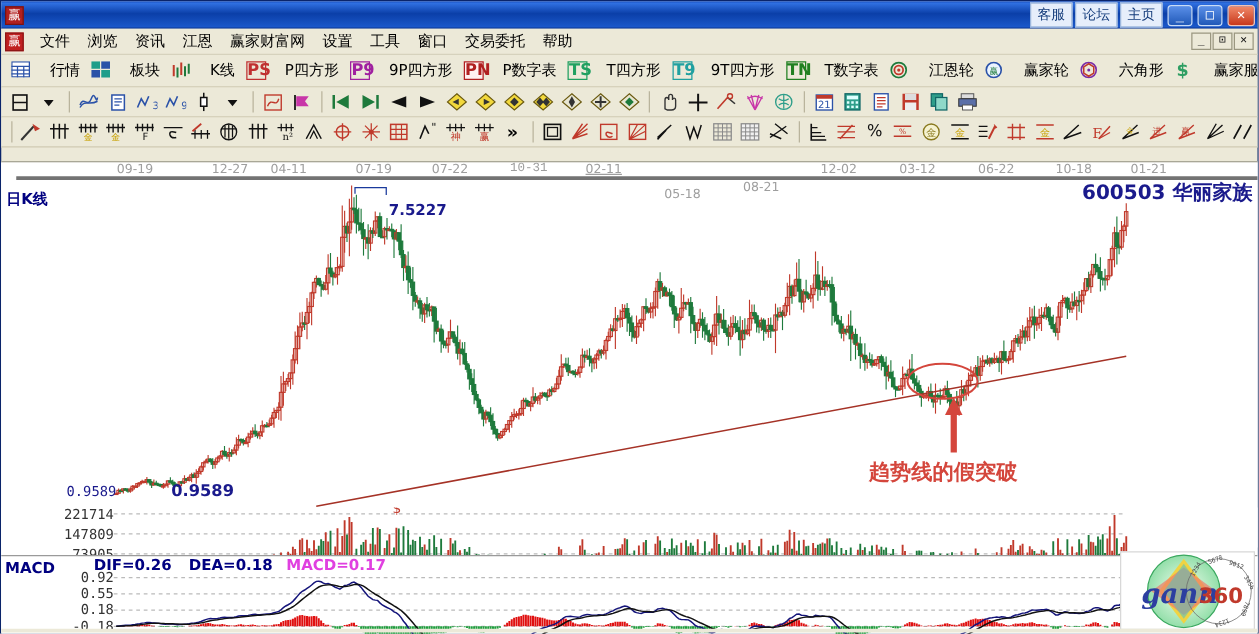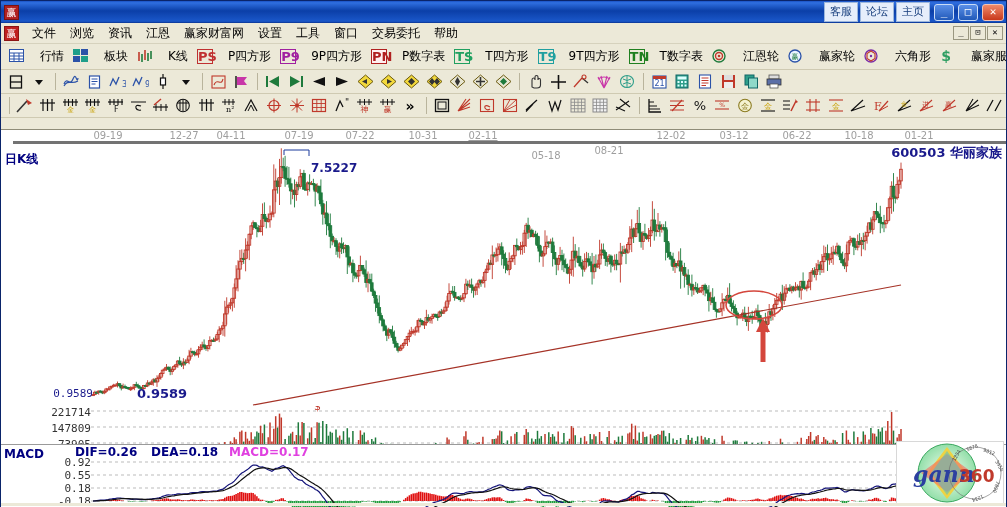--- a/index.html
+++ b/index.html
@@ -124,21 +124,21 @@
   .axis-date {
     position: absolute; top: 0; left: 12px; right: 0; height: 14px;
     border-bottom: 3px solid #737373;
     padding-left: 21px;
   }
   .axis-date span {
     position: absolute; top: 0; font-size: 10px; color: #9e9e9e;
     font-family: "DejaVu Sans", sans-serif; transform: translateX(-50%);
   }
   .codelabel {
-    position: absolute; right: 4px; top: 14px; font-size: 13px;
+    position: absolute; right: 4px; top: 14px; font-size: 16px;
     color: #1a1a8c; font-weight: bold; font-family: "DejaVu Sans", sans-serif;
   }
   .ylab {
     position: absolute; font-size: 11px; color: #333; text-align: right;
     font-family: "DejaVu Sans Mono", monospace; transform: translateY(-50%);
   }
   .ylab-blue { color:#1a1a8c; }
 
   .mvalue { position:absolute; font-size: 12px; font-weight: bold;
             font-family: "DejaVu Sans", sans-serif; }
@@ -896,21 +896,21 @@
     <div class="kpanel">
 
       <div class="panel-tag" style="left:4px; top:1px;margin-top:20px;">日K线</div>
 
       <div class="axis-date">
         <span style="left:95px;">09-19</span>
         <span style="left:155px;margin-left:16px;">12-27</span>
         <span style="left:218px;">04-11</span>
         <span style="left:286px;">07-19</span>
         <span style="left:347px;">07-22</span>
-        <span style="left:410px;">10-31</span>
+        <span style="left:410px;font-family:Liberation Mono, monospace;">10-31</span>
         <span style="left:470px;text-decoration:underline;">02-11</span>
         <span style="left:533px;margin-top:20px;">05-18</span>
         <span style="left:596px;margin-top:15px;">08-21</span>
         <span style="left:658px;">12-02</span>
         <span style="left:721px;">03-12</span>
         <span style="left:784px;">06-22</span>
         <span style="left:846px;">10-18</span>
         <span style="left:906px;text-align:center;">01-21</span>
       </div>
 
@@ -1787,20 +1787,21 @@
         <g>
           <line x1="762" y1="232" x2="762" y2="196" stroke="#d4463c" stroke-width="5"></line>
           <polygon points="762,188 755,202 769,202" fill="#d4463c"></polygon>
         </g>
 
         <polyline points="283,25 283,20 308,20 308,26" fill="none" stroke="#1a3a9c" stroke-width="1"></polyline>
       </svg>
 
       <div class="pricetag" style="left:310px; top:31px;">7.5227</div>
 
+      <div class="annot" style="left:694px; top:236px;">趋势线的假突破</div>
     </div>
 
     <div class="ylab ylab-blue" style="left:30px; top:263px; width:62px;">0.9589</div>
     <div class="pricetag" style="left:136px; top:256px; font-size:13px;">0.9589</div>
 
     <div class="vpanel" style="top:276px;height:64px;border-top:none;">
       <svg width="1007" height="64" viewBox="0 0 1007 64" style="position:absolute;left:0;top:0;">
         <g stroke="#bbbbbb" stroke-width="1" stroke-dasharray="3,3">
           <line x1="90" y1="5" x2="900" y2="5"></line>
           <line x1="90" y1="21" x2="900" y2="21"></line>

